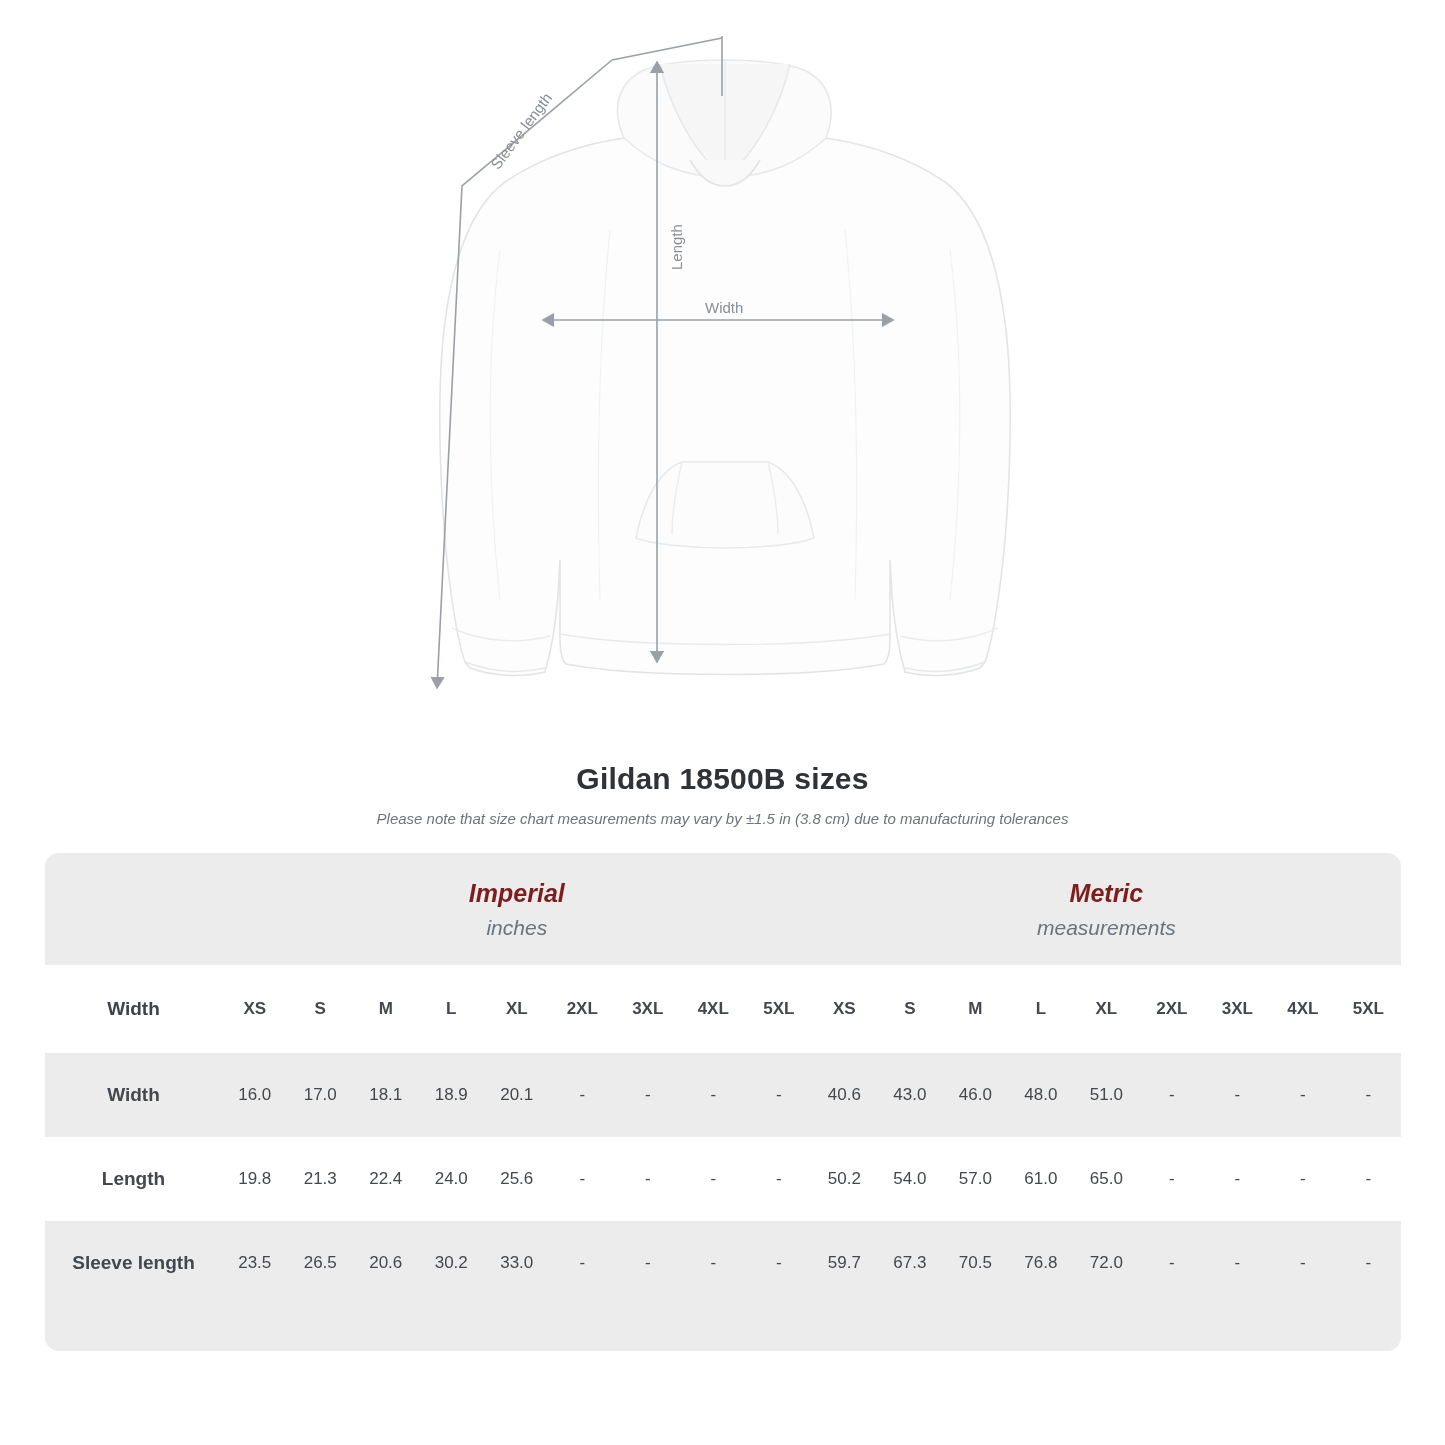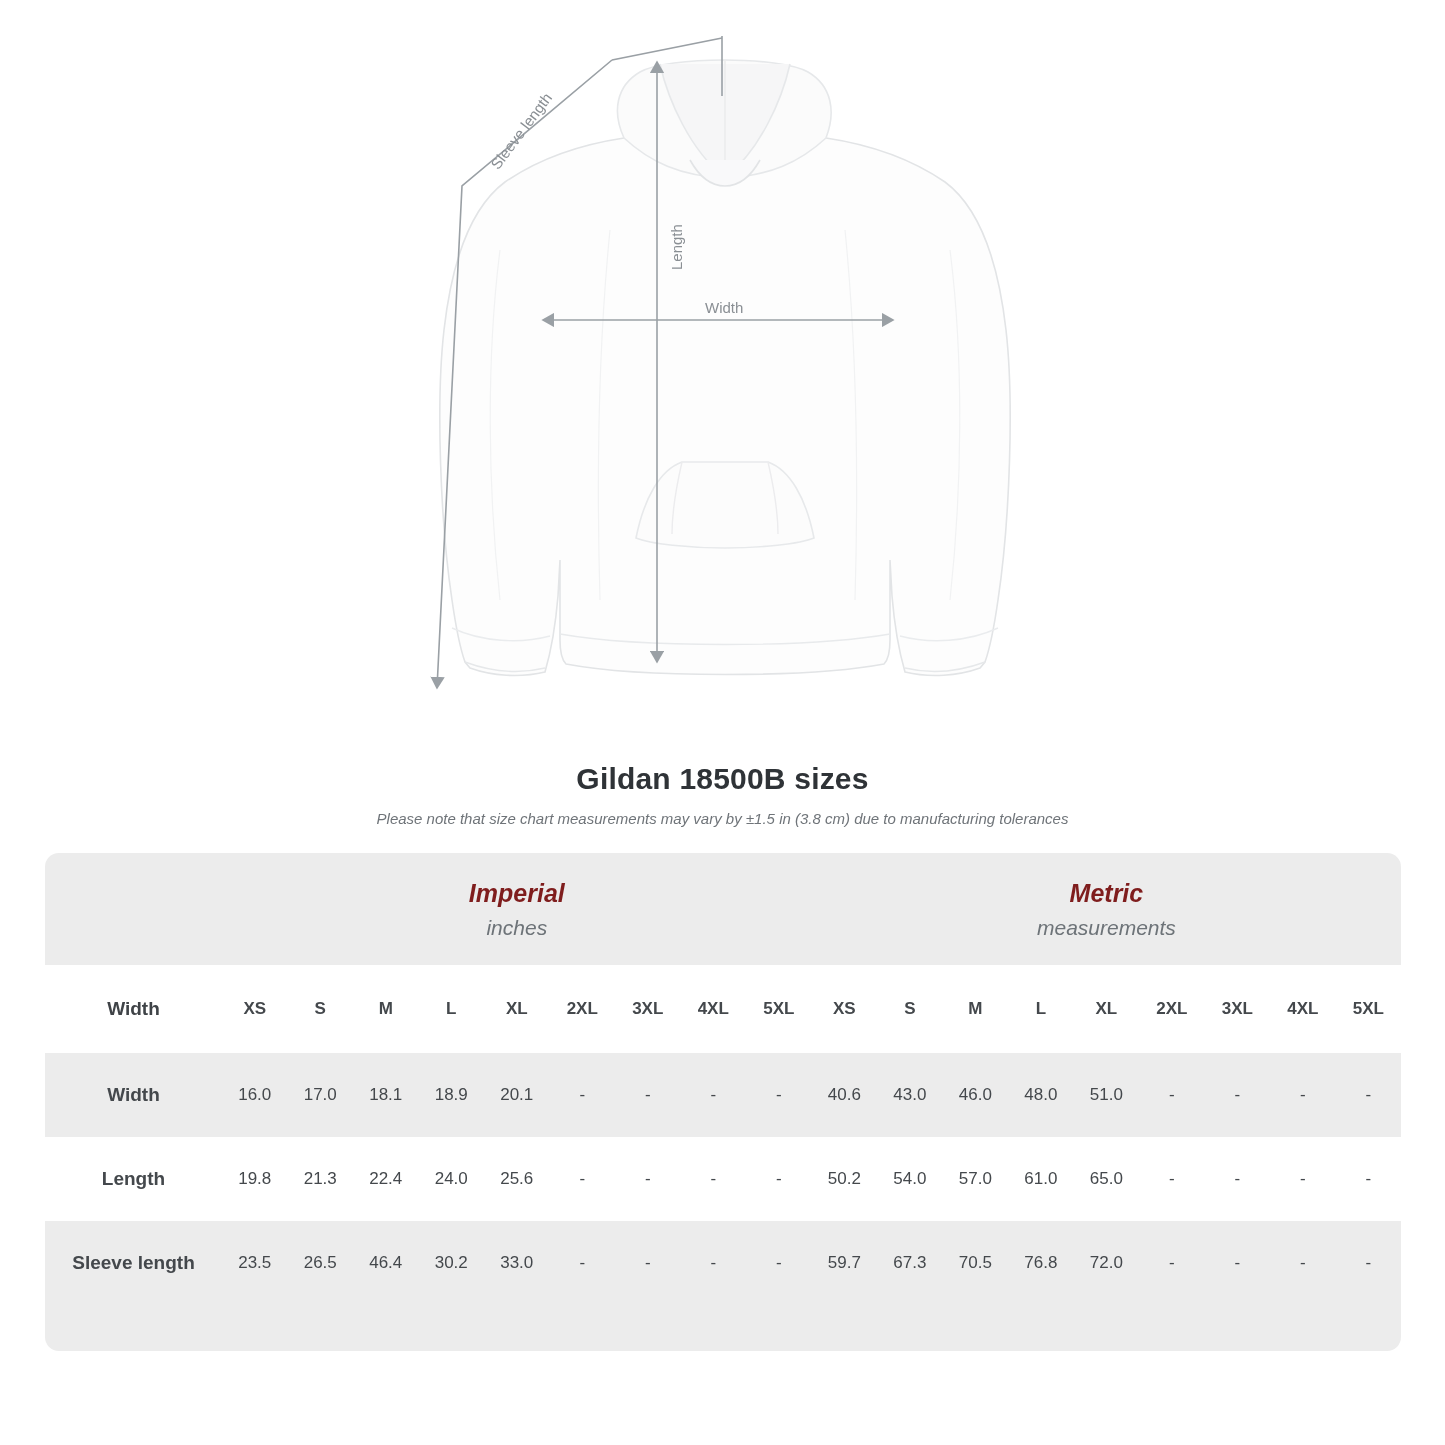--- a/index.html
+++ b/index.html
@@ -342,21 +342,21 @@
             <td class="value">65.0</td>
             <td class="value">-</td>
             <td class="value">-</td>
             <td class="value">-</td>
             <td class="value">-</td>
           </tr>
           <tr class="data-row shaded">
             <td class="rowhead">Sleeve length</td>
             <td class="value">23.5</td>
             <td class="value">26.5</td>
-            <td class="value">46.4</td>
+            <td class="value">20.6</td>
             <td class="value">30.2</td>
             <td class="value">33.0</td>
             <td class="value">-</td>
             <td class="value">-</td>
             <td class="value">-</td>
             <td class="value">-</td>
             <td class="value">59.7</td>
             <td class="value">67.3</td>
             <td class="value">70.5</td>
             <td class="value">76.8</td>

